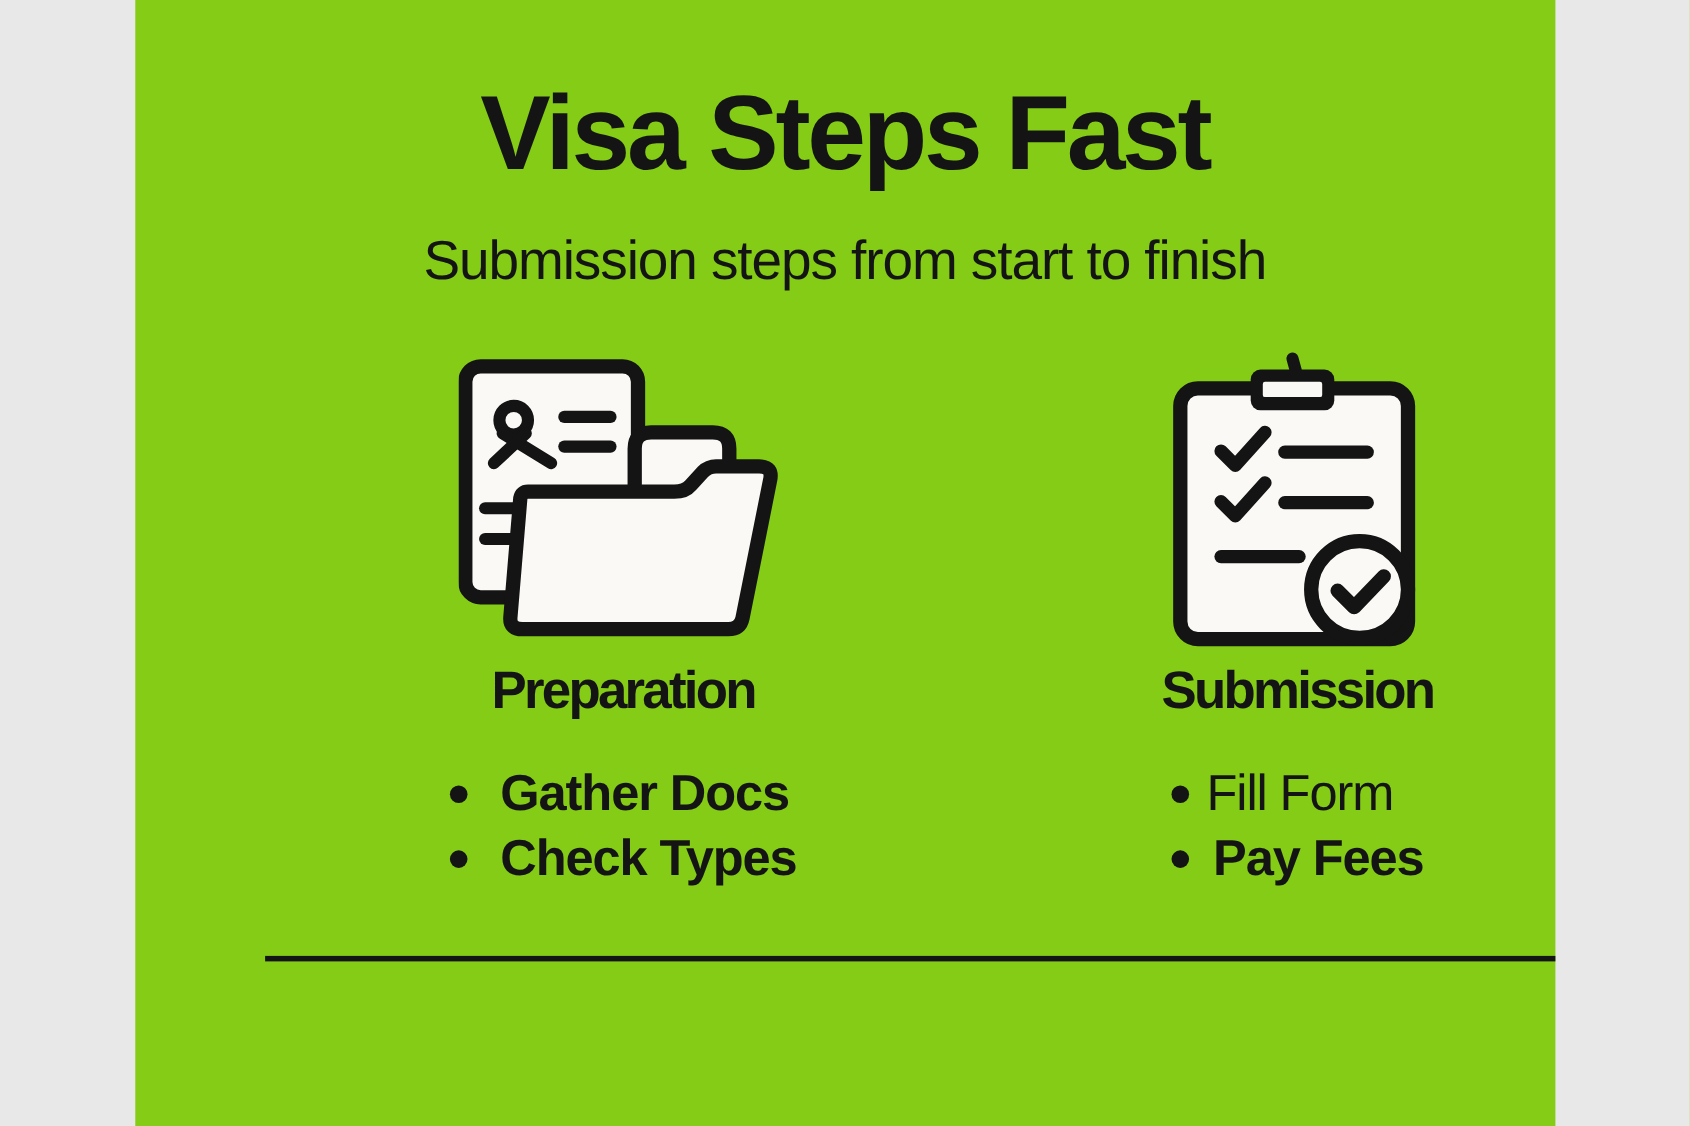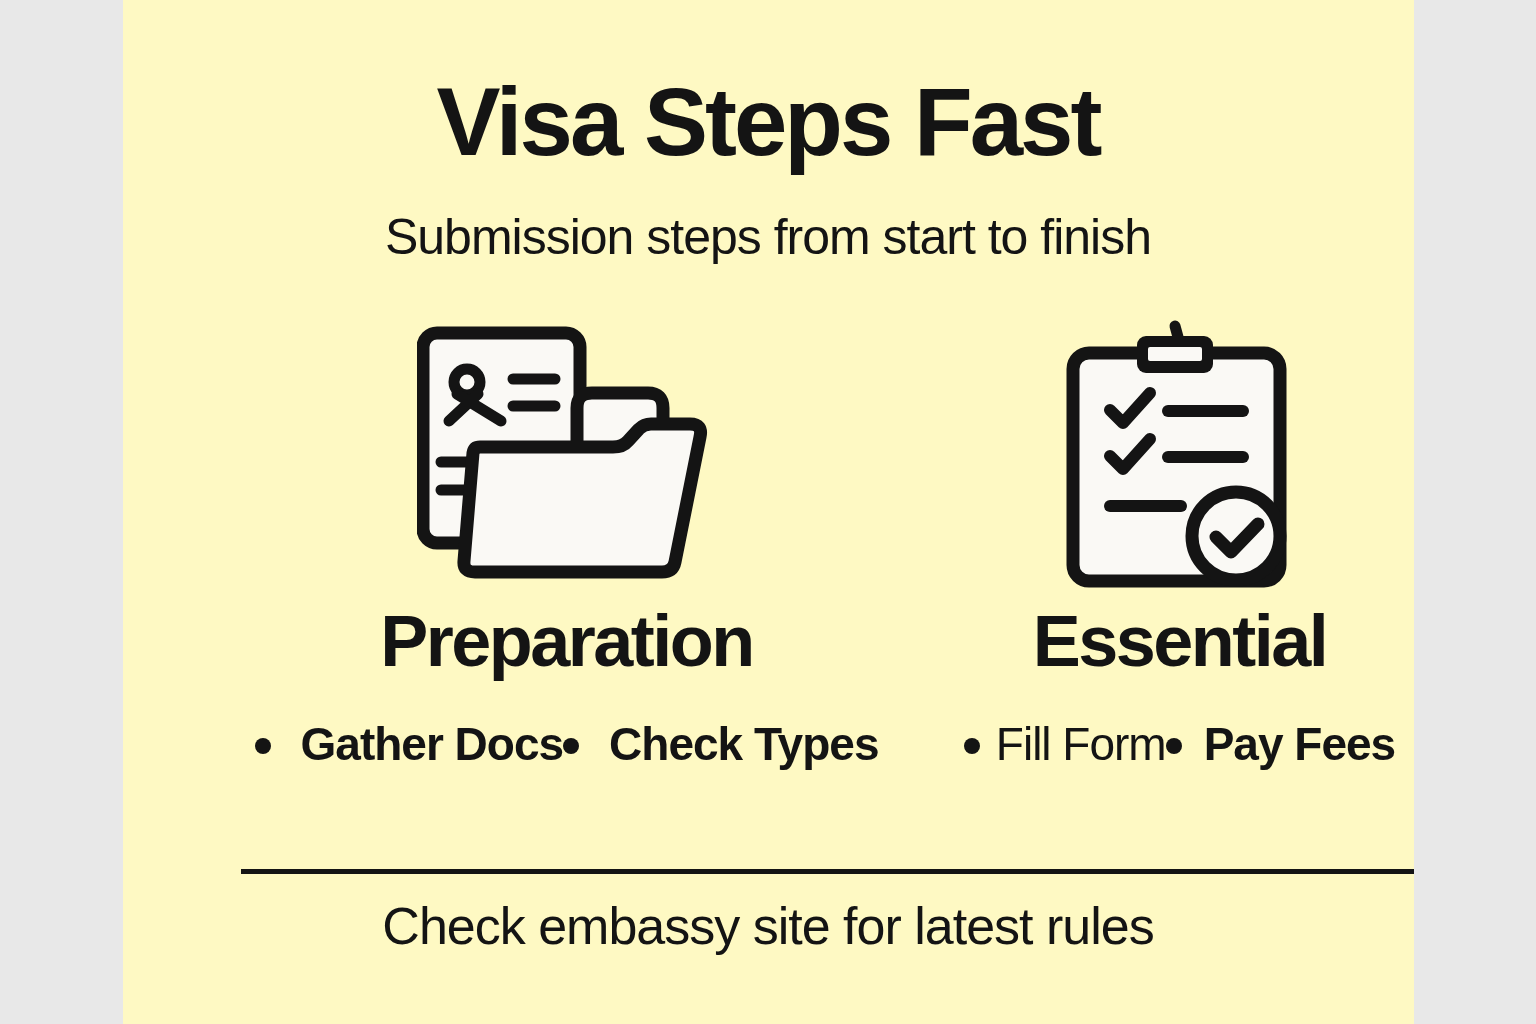--- a/index.html
+++ b/index.html
@@ -5,21 +5,21 @@
   html, body {
     margin: 0;
     padding: 0;
     background: #e8e8e8;
   }
   .page {
     position: relative;
     width: 1291px;
     height: 1024px;
     margin: 0 auto;
-    background: #fef9c3;
+    background: #84cc16;
     overflow: hidden;
     font-family: "Liberation Sans", "DejaVu Sans", sans-serif;
     color: #141414;
   }
   .title {
     position: absolute;
     top: 72px;
     left: 0;
     width: 100%;
     text-align: center;
@@ -49,32 +49,32 @@
   }
   .col-left  { left: 134px; }
   .col-right { left: 747px; }
   .icon-box {
     height: 300px;
     display: flex;
     align-items: center;
     justify-content: center;
   }
   .col-heading {
-    font-size: 72px;
+    font-size: 48px;
     line-height: 1.0;
     font-weight: 700;
     letter-spacing: -2.5px;
     text-align: left;
     white-space: nowrap;
   }
   .bullet-list {
     margin-top: 38px;
     width: fit-content;
     display: flex;
-    flex-direction: row;
+    flex-direction: column;
   }
   .bullet-row {
     display: flex;
     align-items: flex-start;
     gap: 30px;
     font-size: 46px;
     line-height: 1.29;
     letter-spacing: -1px;
     white-space: nowrap;
   }
@@ -170,29 +170,28 @@
         <path d="M 45 138 L 58 151 L 85 121" stroke-width="12"></path>
 
         <path d="M 103 93 L 178 93" stroke-width="12"></path>
         <path d="M 103 139 L 178 139" stroke-width="12"></path>
         <path d="M 45 188 L 116 188" stroke-width="12"></path>
 
         <circle cx="171" cy="218" r="44" stroke-width="13" fill="#FAF9F5"></circle>
         <path d="M 151 219 L 166 234 L 193 206" stroke-width="13"></path>
       </svg>
     </div>
-    <div class="col-heading">Essential</div>
+    <div class="col-heading">Submission</div>
     <div class="bullet-list">
       <div class="bullet-row w-reg">
         <span class="dot">•</span>
         <span>Fill Form</span>
       </div>
       <div class="bullet-row w-bold">
         <span class="dot">•</span>
         <span>Pay Fees</span>
       </div>
     </div>
   </div>
 
   <div class="divider"></div>
-  <div class="footer-note">Check embassy site for latest rules</div>
 
 </div>
 
 </body></html>

